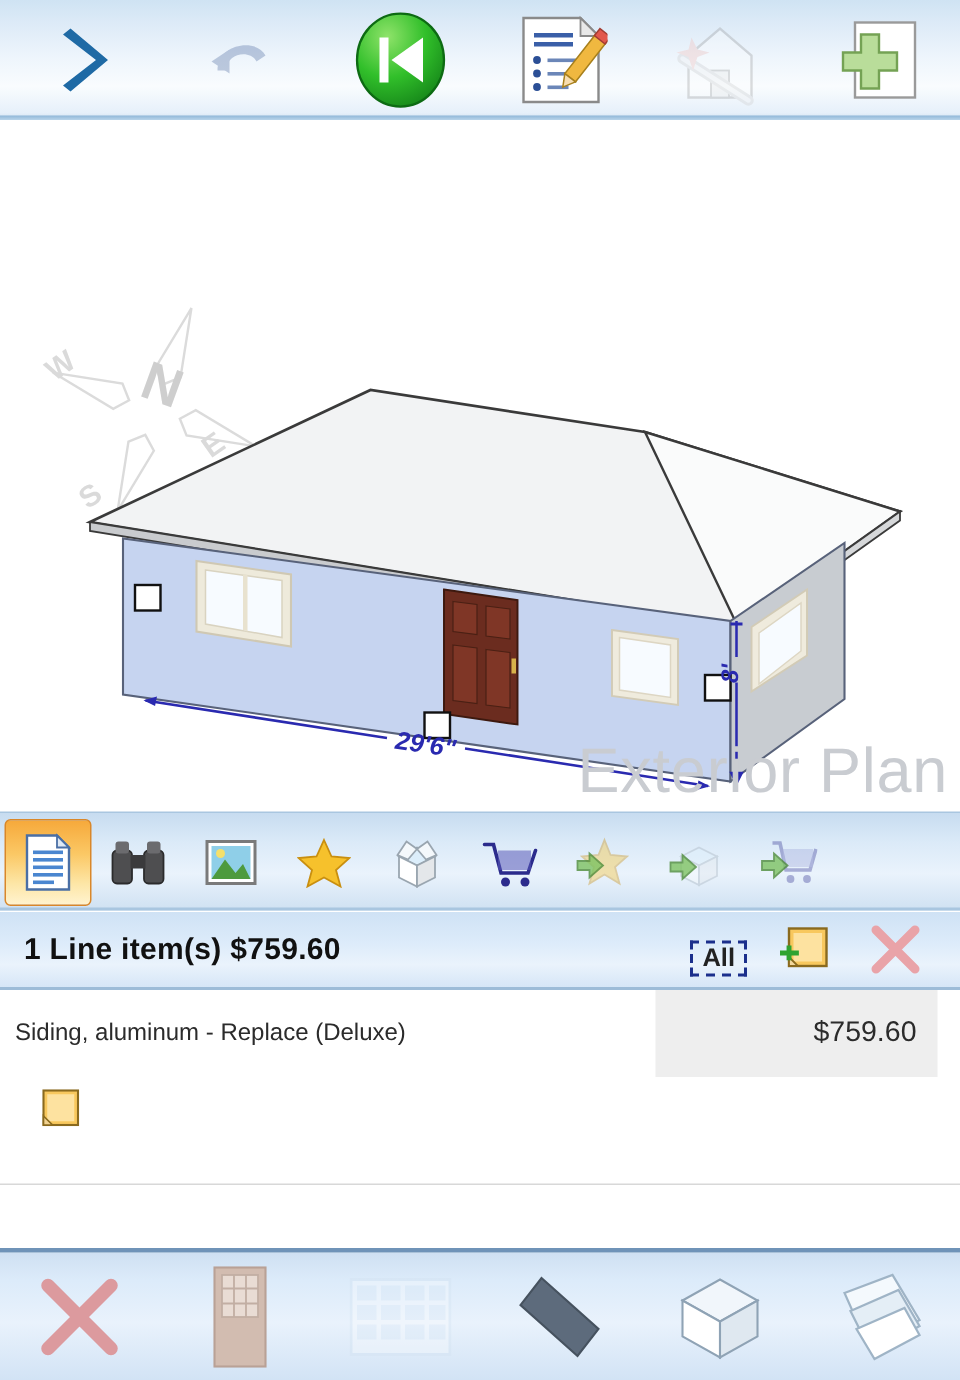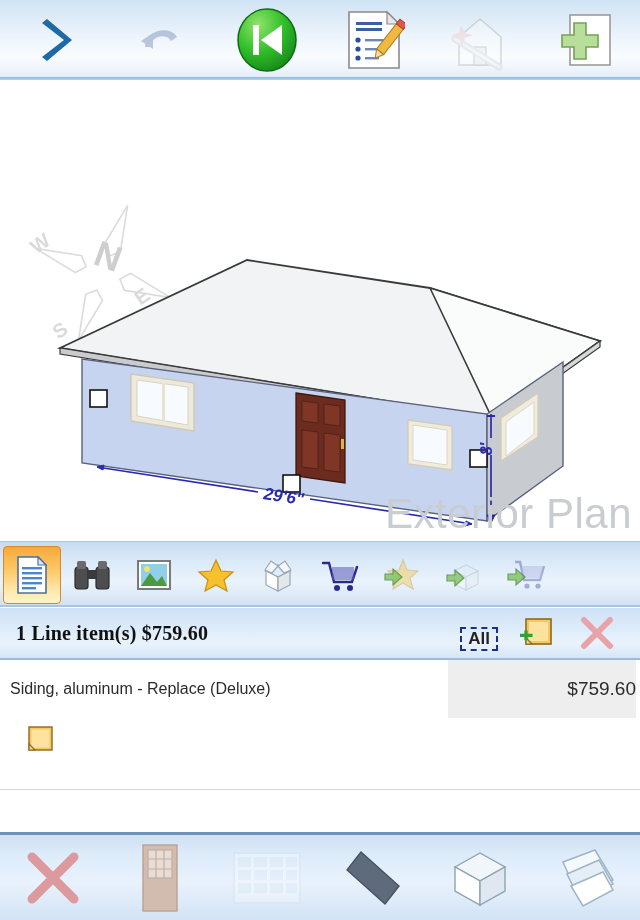--- a/index.html
+++ b/index.html
@@ -76,43 +76,44 @@
   }
 
   
   .summary{
     position:absolute; left:0; top:608px; width:640px; height:52px;
     background:linear-gradient(to bottom,#cfe2f5 0%,#dcebfa 40%,#eaf3fc 70%,#d6e6f7 100%);
     display:flex; align-items:center; z-index:3;
     border-bottom:2px solid #9dbcd8;
   }
   .summary .label{
-    margin-left:16px; font-size:20px; font-weight:bold; color:#111; letter-spacing:.2px;font-family:Liberation Serif, serif;
+    margin-left:16px; font-size:20px; font-weight:bold; color:#111; letter-spacing:.2px;
   }
   .summary .spacer{ flex:1; }
   .all-btn{
     border:2px dashed #1b2f8c; padding:1px 6px; margin-right:22px;
     font-size:17px; font-weight:bold; color:#222; line-height:1.05;margin-top:12px;
   }
   .sum-ico{ margin-right:26px; display:flex; align-items:center; }
 
   
   .items-body{
     position:absolute; left:0; top:660px; width:640px; height:168px;
     background:#ffffff; z-index:2;
   }
   .li-row{
     position:relative; height:58px; display:flex; align-items:center;
   }
   .li-desc{
     padding-left:10px; font-size:16px; color:#2b2b2b; white-space:nowrap;
   }
   .li-price-cell{
-    position:absolute; right:4px; top:0; width:188px; height:58px;
+    position:absolute; right:15px; top:0; width:188px; height:58px;
     background:#eeeeee; display:flex; align-items:center; justify-content:flex-end;
+    padding-right:14px;
   }
   .li-price{ font-size:19px; color:#2b2b2b; }
   .li-note{
     display:flex; align-items:center; padding-left:28px; height:46px;
   }
   .li-note .txt{
     font-size:18px; font-style:italic; color:#2b2b2b; margin-left:12px;
   }
   .items-body::after{
     content:""; position:absolute; left:0; bottom:38px; width:100%; height:1px;

